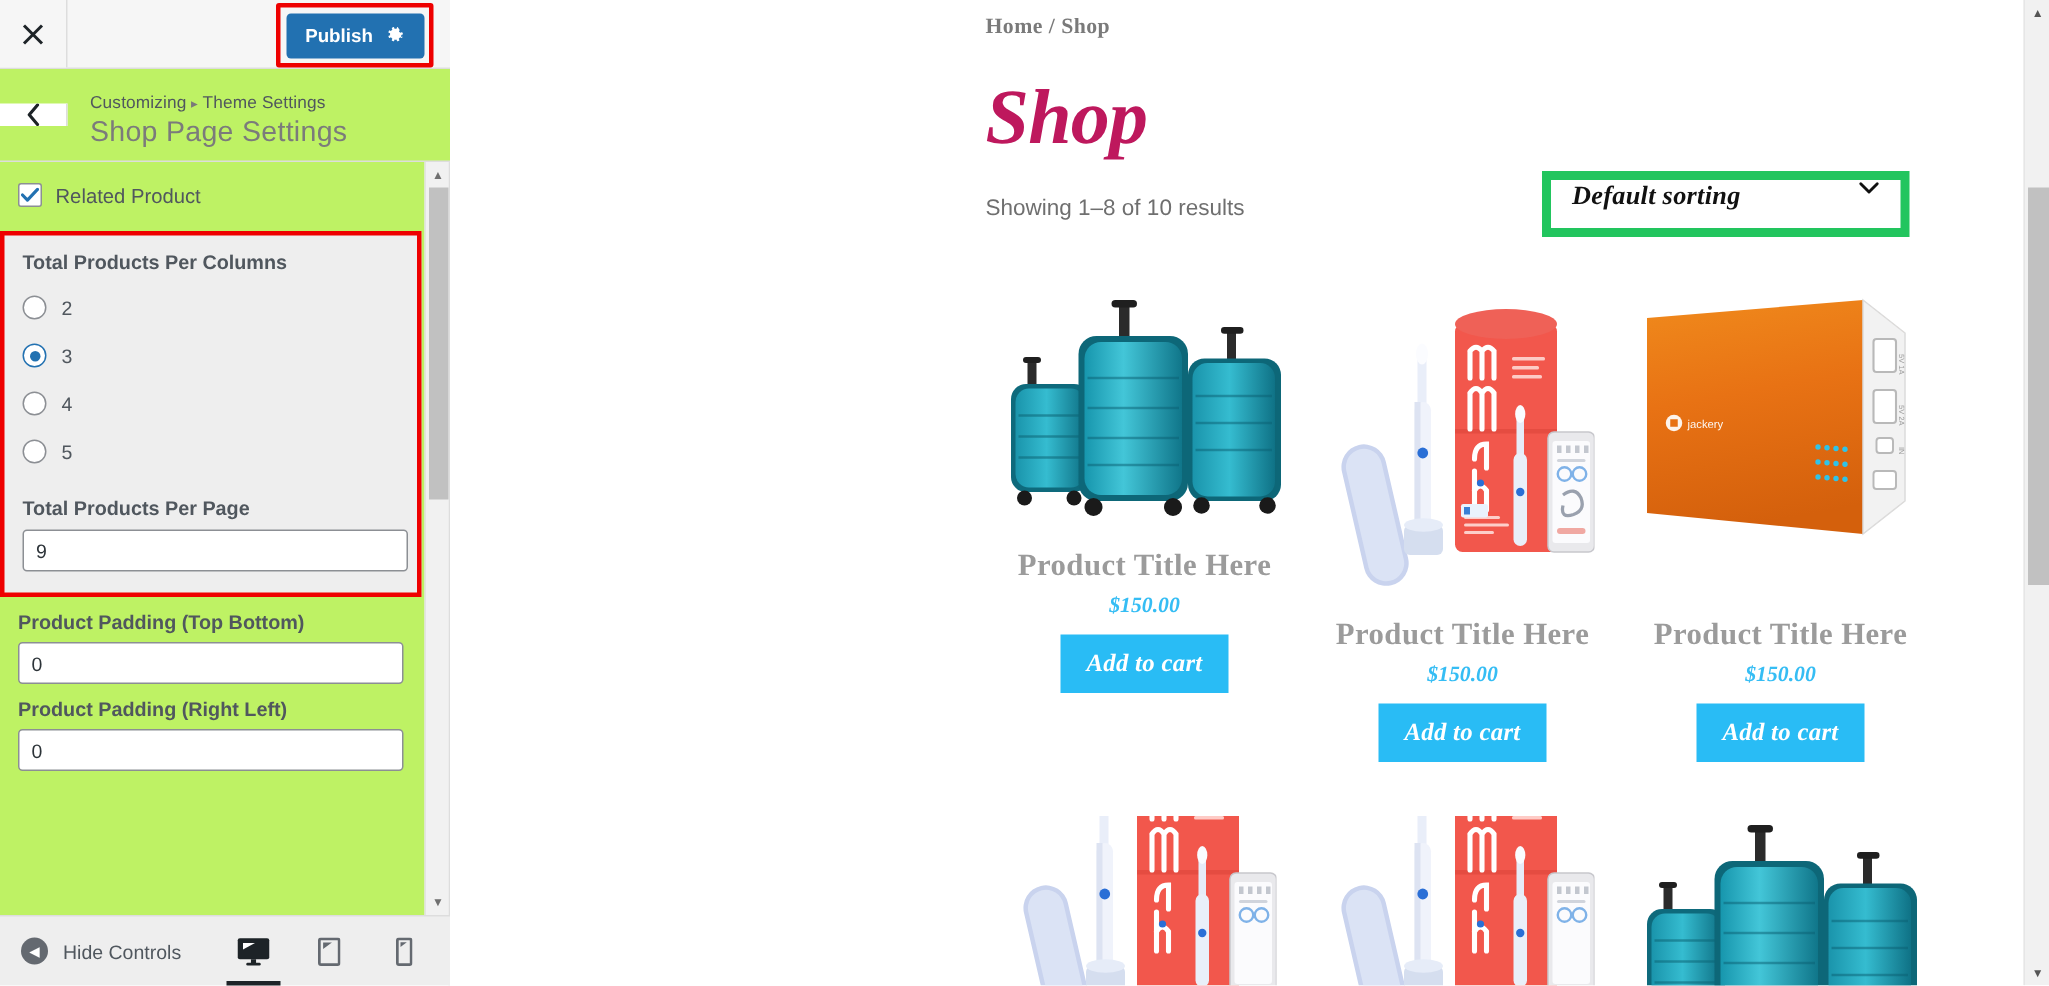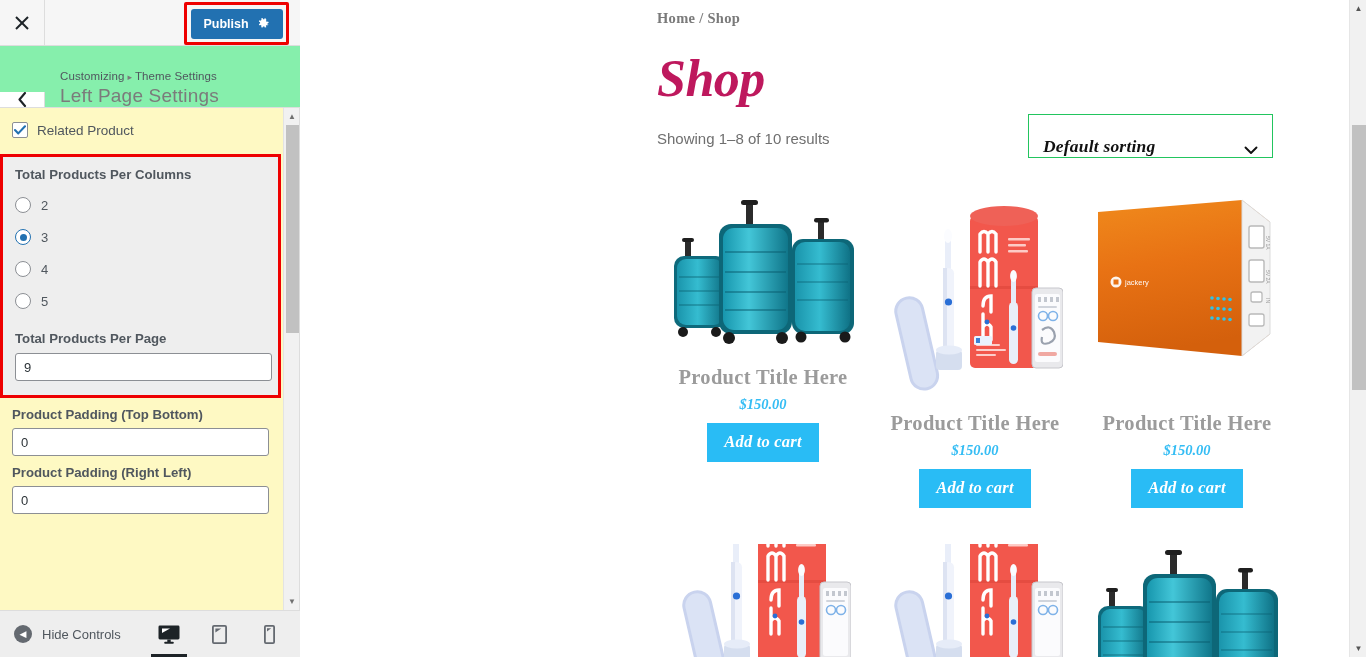--- a/index.html
+++ b/index.html
@@ -57,23 +57,23 @@
     gap: 9px;
     cursor: pointer;
     font-family: "Liberation Sans", sans-serif;
   }
   .gear { width: 12px; height: 12px; display:block; }
 
   
   .panel-head {
     position: relative;
     height: 62px; width: 300px;
-    background: #86efac;
+    background: #bef264;
     border-bottom: 1px solid #ddd;
-    display: flex; align-items: flex-end;
+    display: flex; align-items: center;
   }
   .back-btn {
     width: 45px;
     border-right: 1px solid #ddd;
     display: flex; align-items: center; justify-content: center;
     cursor: pointer;
     color: #1d2327;
     font-size: 17px; font-weight: 700;
     background: #fff;
   }
@@ -86,21 +86,21 @@
   .panel-title {
     font-size: 19px; color: #7b7b7b; font-weight: 400;
     white-space: nowrap; letter-spacing: .2px;
   }
 
   
   .controls {
     position: relative;
     width: 292px;
     height: calc(657px - 46px - 62px - 47px);
-    background: #fef9c3;
+    background: #bef264;
     overflow: hidden;
   }
   .ctrl-inner { padding: 0; position: relative; }
   .checkbox-row {
     display: flex; align-items: center; gap: 9px;
     height: 44px; padding-left: 12px;
     cursor: pointer;
   }
   .cbx {
     width: 16px; height: 16px;
@@ -230,23 +230,23 @@
   .result-row {
     position: relative; height: 64px;
   }
   .showing {
     font-size: 15px; color: #6f6f6f;
     position: absolute; left: 0; top: 8px;
   }
   .sorting {
     position: absolute; left: 371px; top: -8px;
     width: 245px; height: 44px;
-    border: 1px solid #22c55e;
+    border: 6px solid #22c55e;
     background: #fff;
-    display: flex; align-items: flex-end; justify-content: space-between;
+    display: flex; align-items: flex-start; justify-content: space-between;
     padding: 0 14px;
     cursor: pointer;
   }
   .sorting .sel-text {
     font-family: "Liberation Serif", serif;
     font-style: italic; font-weight: 700;
     font-size: 17.5px; color: #111;
     letter-spacing: .2px;
   }
   .caret { color: #111; font-size: 12px; line-height:1; }
@@ -336,21 +336,21 @@
     <div class="panel-head">
       <div class="back-btn">
         <svg width="9" height="15" viewBox="0 0 9 15" aria-hidden="true">
           <polyline points="7,1 1.5,7.5 7,14" fill="none" stroke="#1d2327" stroke-width="2.1" stroke-linecap="round" stroke-linejoin="round"></polyline>
         </svg>
       </div>
       <div class="panel-titles">
         <div class="breadcrumb">
           <span>Customizing</span><span class="sep">▸</span><span>Theme Settings</span>
         </div>
-        <div class="panel-title">Left Page Settings</div>
+        <div class="panel-title">Shop Page Settings</div>
       </div>
     </div>
 
     <div class="controls">
       <div class="ctrl-inner">
 
         <div class="checkbox-row">
           <span class="cbx">
             <svg width="12" height="10" viewBox="0 0 12 10" aria-hidden="true">
               <polyline points="1,5 4.3,8.4 11,1.3" fill="none" stroke="#2271b1" stroke-width="2.1" stroke-linecap="round" stroke-linejoin="round"></polyline>

